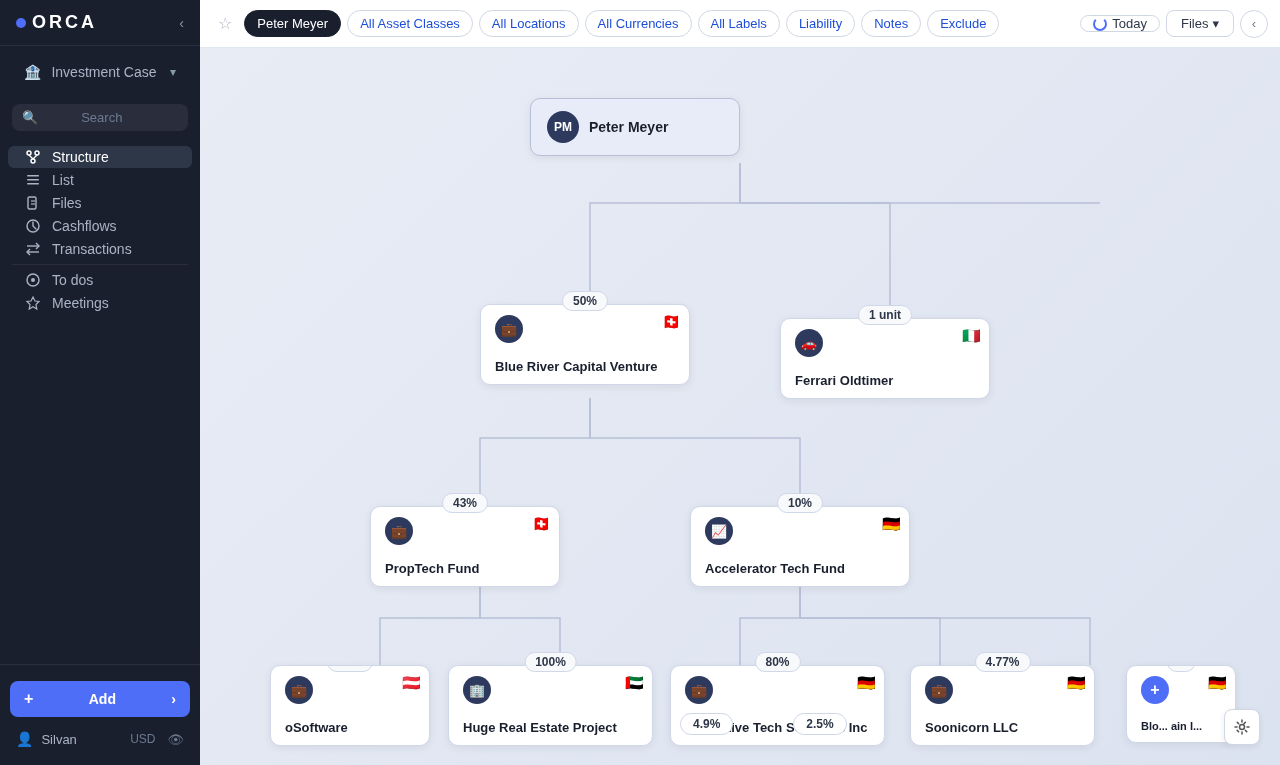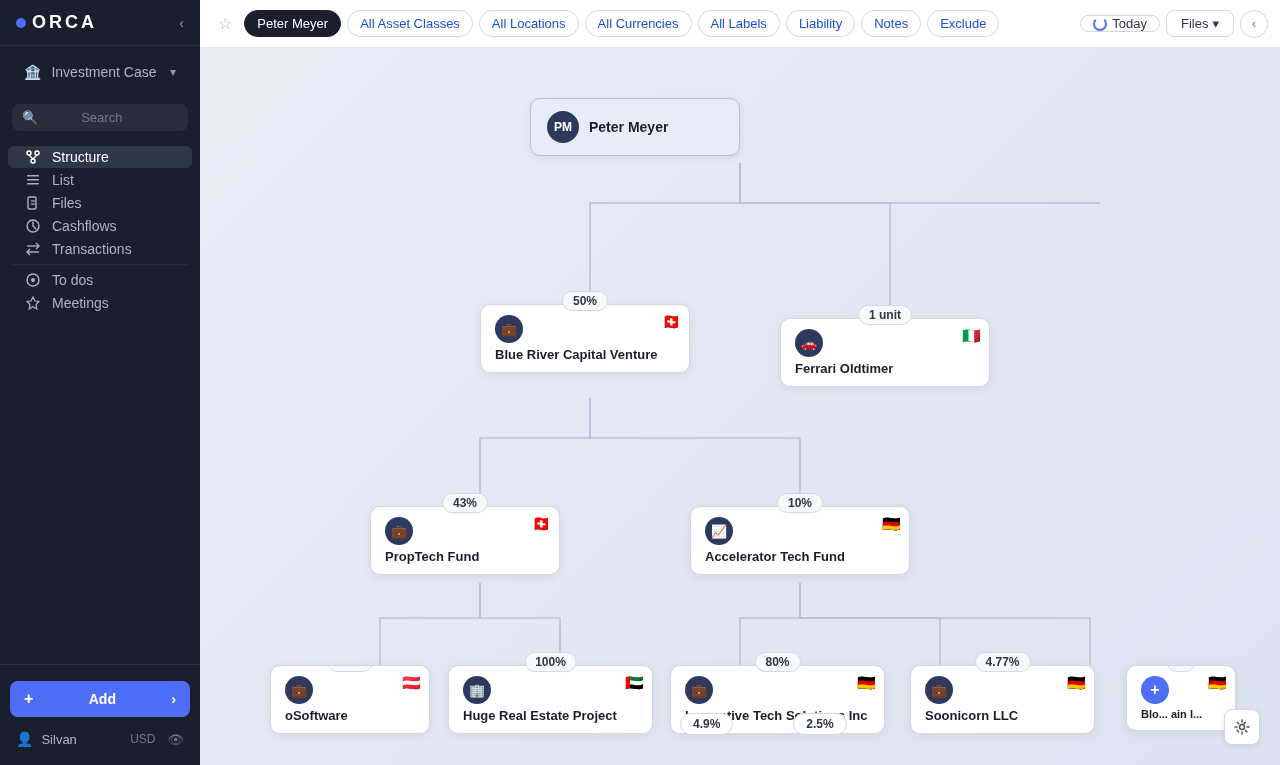--- a/index.html
+++ b/index.html
@@ -255,21 +255,21 @@
       flex-direction: column;
       justify-content: center;
       align-items: flex-start;
       padding: 10px 14px;
       box-shadow: 0 2px 8px rgba(0,0,0,0.07);
     }
     .node-label {
       font-size: 13px;
       font-weight: 600;
       color: #1a1f2e;
-      margin-top: 4px;
+      margin-top: 16px;
     }
     .node-icon {
       width: 28px; height: 28px;
       border-radius: 50%;
       background: #2d3a5e;
       display: flex; align-items: center; justify-content: center;
       color: #fff;
       font-size: 13px;
     }
     .node-flag {

